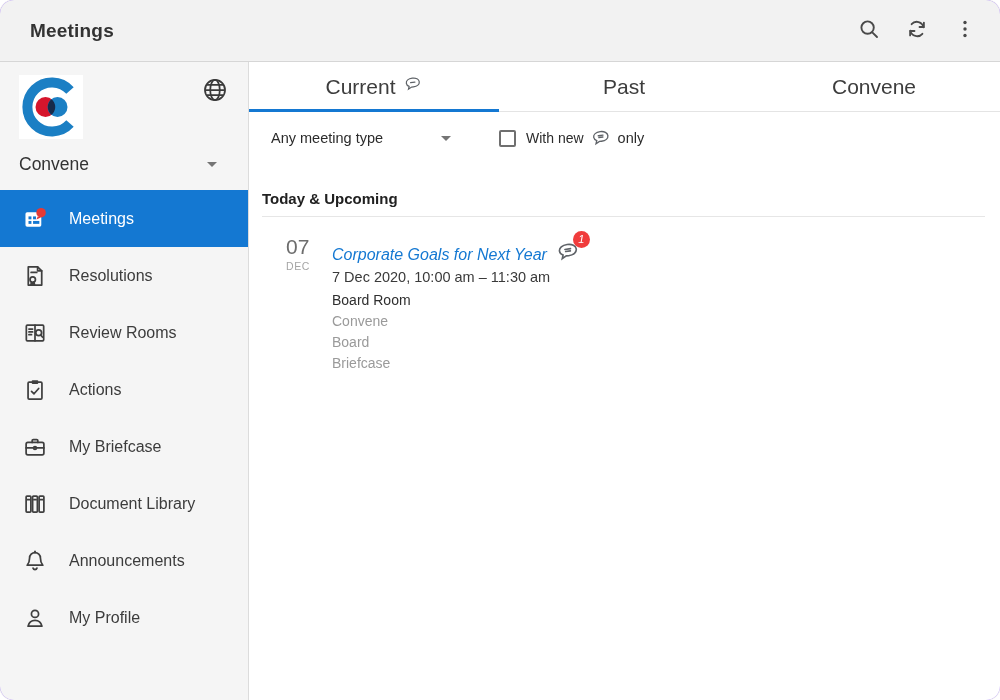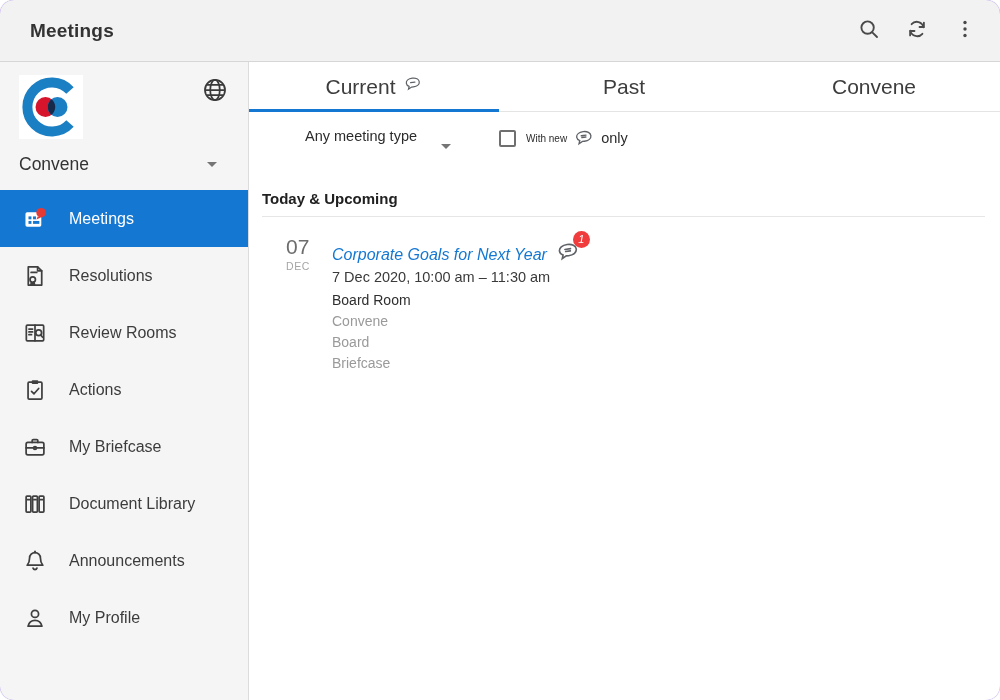--- a/index.html
+++ b/index.html
@@ -52,26 +52,26 @@
 
   .tabs{ display:flex; height:50px; border-bottom:1px solid #e4e4e4; }
   .tab{ width:250px; display:flex; align-items:center; justify-content:center; gap:7px;
         font-size:21px; color:#3d3d3d; cursor:pointer; position:relative; background:none; border:none;
         font-family:"Liberation Sans", sans-serif; }
   .tab.active::after{ content:""; position:absolute; left:0; right:0; bottom:-1px; height:3px; background:#1478d2; }
   .chat-ic{ width:20px; height:20px; margin-top:-6px; }
   .chat-ic svg, .chat-inline svg{ width:100%; height:100%; display:block; }
 
   .filter-row{ display:flex; align-items:center; height:52px; padding-left:22px; }
-  .type-select{ display:flex; align-items:center; cursor:pointer; width:180px;flex-direction:column; }
+  .type-select{ display:flex; align-items:center; cursor:pointer; width:180px; }
   .type-select .sel-label{ font-size:14.5px; color:#2b2b2b; }
   .type-select .caret{ margin-left:auto; }
   .with-new{ display:flex; align-items:center; margin-left:48px; cursor:pointer; }
   .checkbox{ width:17px; height:17px; border:2px solid #6f6f6f; border-radius:2px; background:#fff; flex:none; }
-  .with-new .lbl{ font-size:10px; color:#2b2b2b; margin-left:10px; }
+  .with-new .lbl{ font-size:14px; color:#2b2b2b; margin-left:10px; }
   .with-new .lbl2{ font-size:14.5px; color:#2b2b2b; margin-left:6px; }
   .chat-inline{ width:22px; height:22px; margin-left:6px; }
 
   .list-area{ padding:0 15px 0 13px; }
   .section-title{ font-size:15px; font-weight:700; color:#212121; margin-top:26px; }
   .section-rule{ border:none; border-top:1px solid #e6e6e6; margin-top:9px; }
 
   .meeting-item{ display:flex; margin-top:19px; padding-left:24px; cursor:pointer; }
   .date-col{ width:40px; flex:none; }
   .date-day{ font-size:21px; color:#6d6d6d; line-height:22px; }

